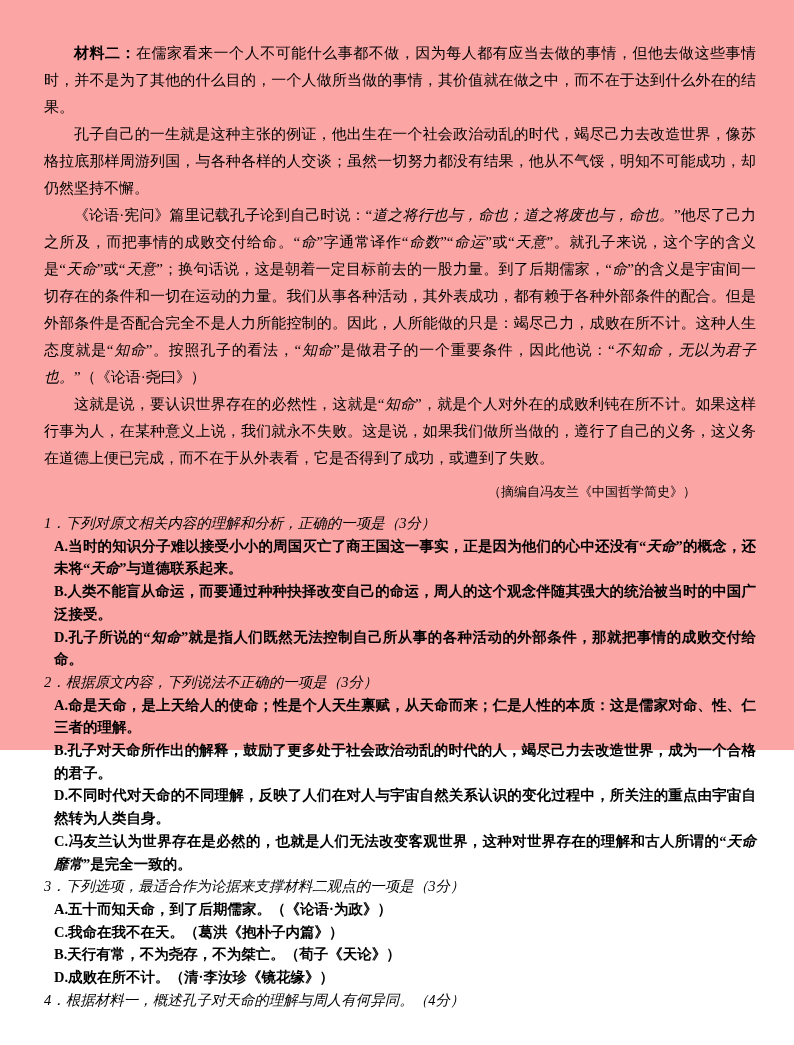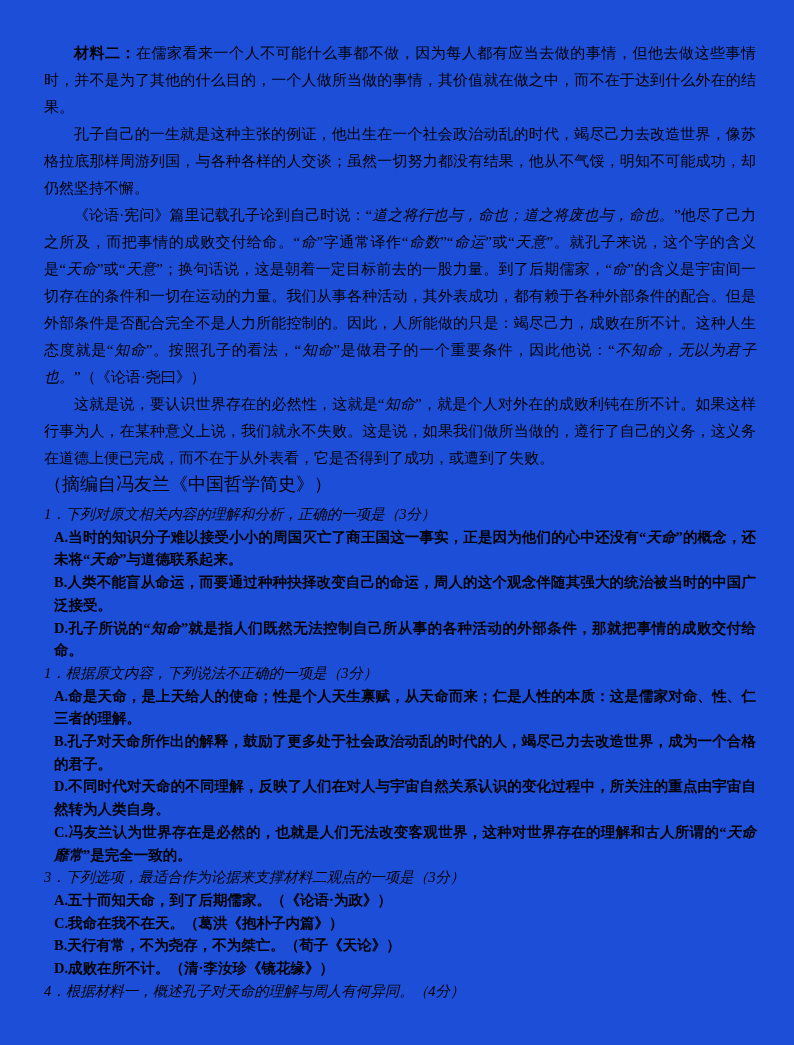--- a/index.html
+++ b/index.html
@@ -10,37 +10,37 @@
   body {
     width: 794px;
     height: 1045px;
     color: #000000;
     font-family: "Liberation Serif", "DejaVu Serif", serif;
     overflow: hidden;
   }
   .page {
     box-sizing: border-box;
     width: 794px;
-    height: 1045px;
+    height: 750px;
     padding: 40px 38px 0 44px;
-    background: #1d4ed8;
+    background: #fca5a5;
   }
   
   .para {
     margin: 0;
     font-size: 15px;
     line-height: 27px;
     text-align: justify;
     text-indent: 2em;
   }
   .attribution {
-    margin: 0;
-    font-size: 18px;
+    margin: 8px;
+    font-size: 13px;
     line-height: 24px;
-    text-align: left;
+    text-align: right;
     padding-right: 52px;
   }
   
   .questions {
     margin-top: 7px;
     font-size: 14.5px;
     line-height: 22.7px;
   }
   .stem {
     margin: 0;
@@ -69,21 +69,21 @@
     <p class="attribution">（摘编自冯友兰《中国哲学简史》）</p>
   </section>
   <section class="questions" id="questions">
       <div class="question">
         <p class="stem">1．下列对原文相关内容的理解和分析，正确的一项是（3分）</p>
         <p class="option"><span>A.</span><span>当时的知识分子难以接受小小的周国灭亡了商王国这一事实，正是因为他们的心中还没有“</span><span class="k">天命</span><span>”的概念，还未将“</span><span class="k">天命</span><span>”与道德联系起来。</span></p>
         <p class="option"><span>B.</span><span>人类不能盲从命运，而要通过种种抉择改变自己的命运，周人的这个观念伴随其强大的统治被当时的中国广泛接受。</span></p>
         <p class="option"><span>D.</span><span>孔子所说的“</span><span class="k">知命</span><span>”就是指人们既然无法控制自己所从事的各种活动的外部条件，那就把事情的成败交付给命。</span></p>
       </div>
       <div class="question">
-        <p class="stem">1．根据原文内容，下列说法不正确的一项是（3分）</p>
+        <p class="stem">2．根据原文内容，下列说法不正确的一项是（3分）</p>
         <p class="option"><span>A.</span><span>命是天命，是上天给人的使命；性是个人天生禀赋，从天命而来；仁是人性的本质：这是儒家对命、性、仁三者的理解。</span></p>
         <p class="option"><span>B.</span><span>孔子对天命所作出的解释，鼓励了更多处于社会政治动乱的时代的人，竭尽己力去改造世界，成为一个合格的君子。</span></p>
         <p class="option"><span>D.</span><span>不同时代对天命的不同理解，反映了人们在对人与宇宙自然关系认识的变化过程中，所关注的重点由宇宙自然转为人类自身。</span></p>
         <p class="option"><span>C.</span><span>冯友兰认为世界存在是必然的，也就是人们无法改变客观世界，这种对世界存在的理解和古人所谓的“</span><span class="k">天命靡常</span><span>”是完全一致的。</span></p>
       </div>
       <div class="question">
         <p class="stem">3．下列选项，最适合作为论据来支撑材料二观点的一项是（3分）</p>
         <p class="option"><span>A.</span><span>五十而知天命，到了后期儒家。（《论语·为政》）</span></p>
         <p class="option"><span>C.</span><span>我命在我不在天。（葛洪《抱朴子内篇》）</span></p>
         <p class="option"><span>B.</span><span>天行有常，不为尧存，不为桀亡。（荀子《天论》）</span></p>

